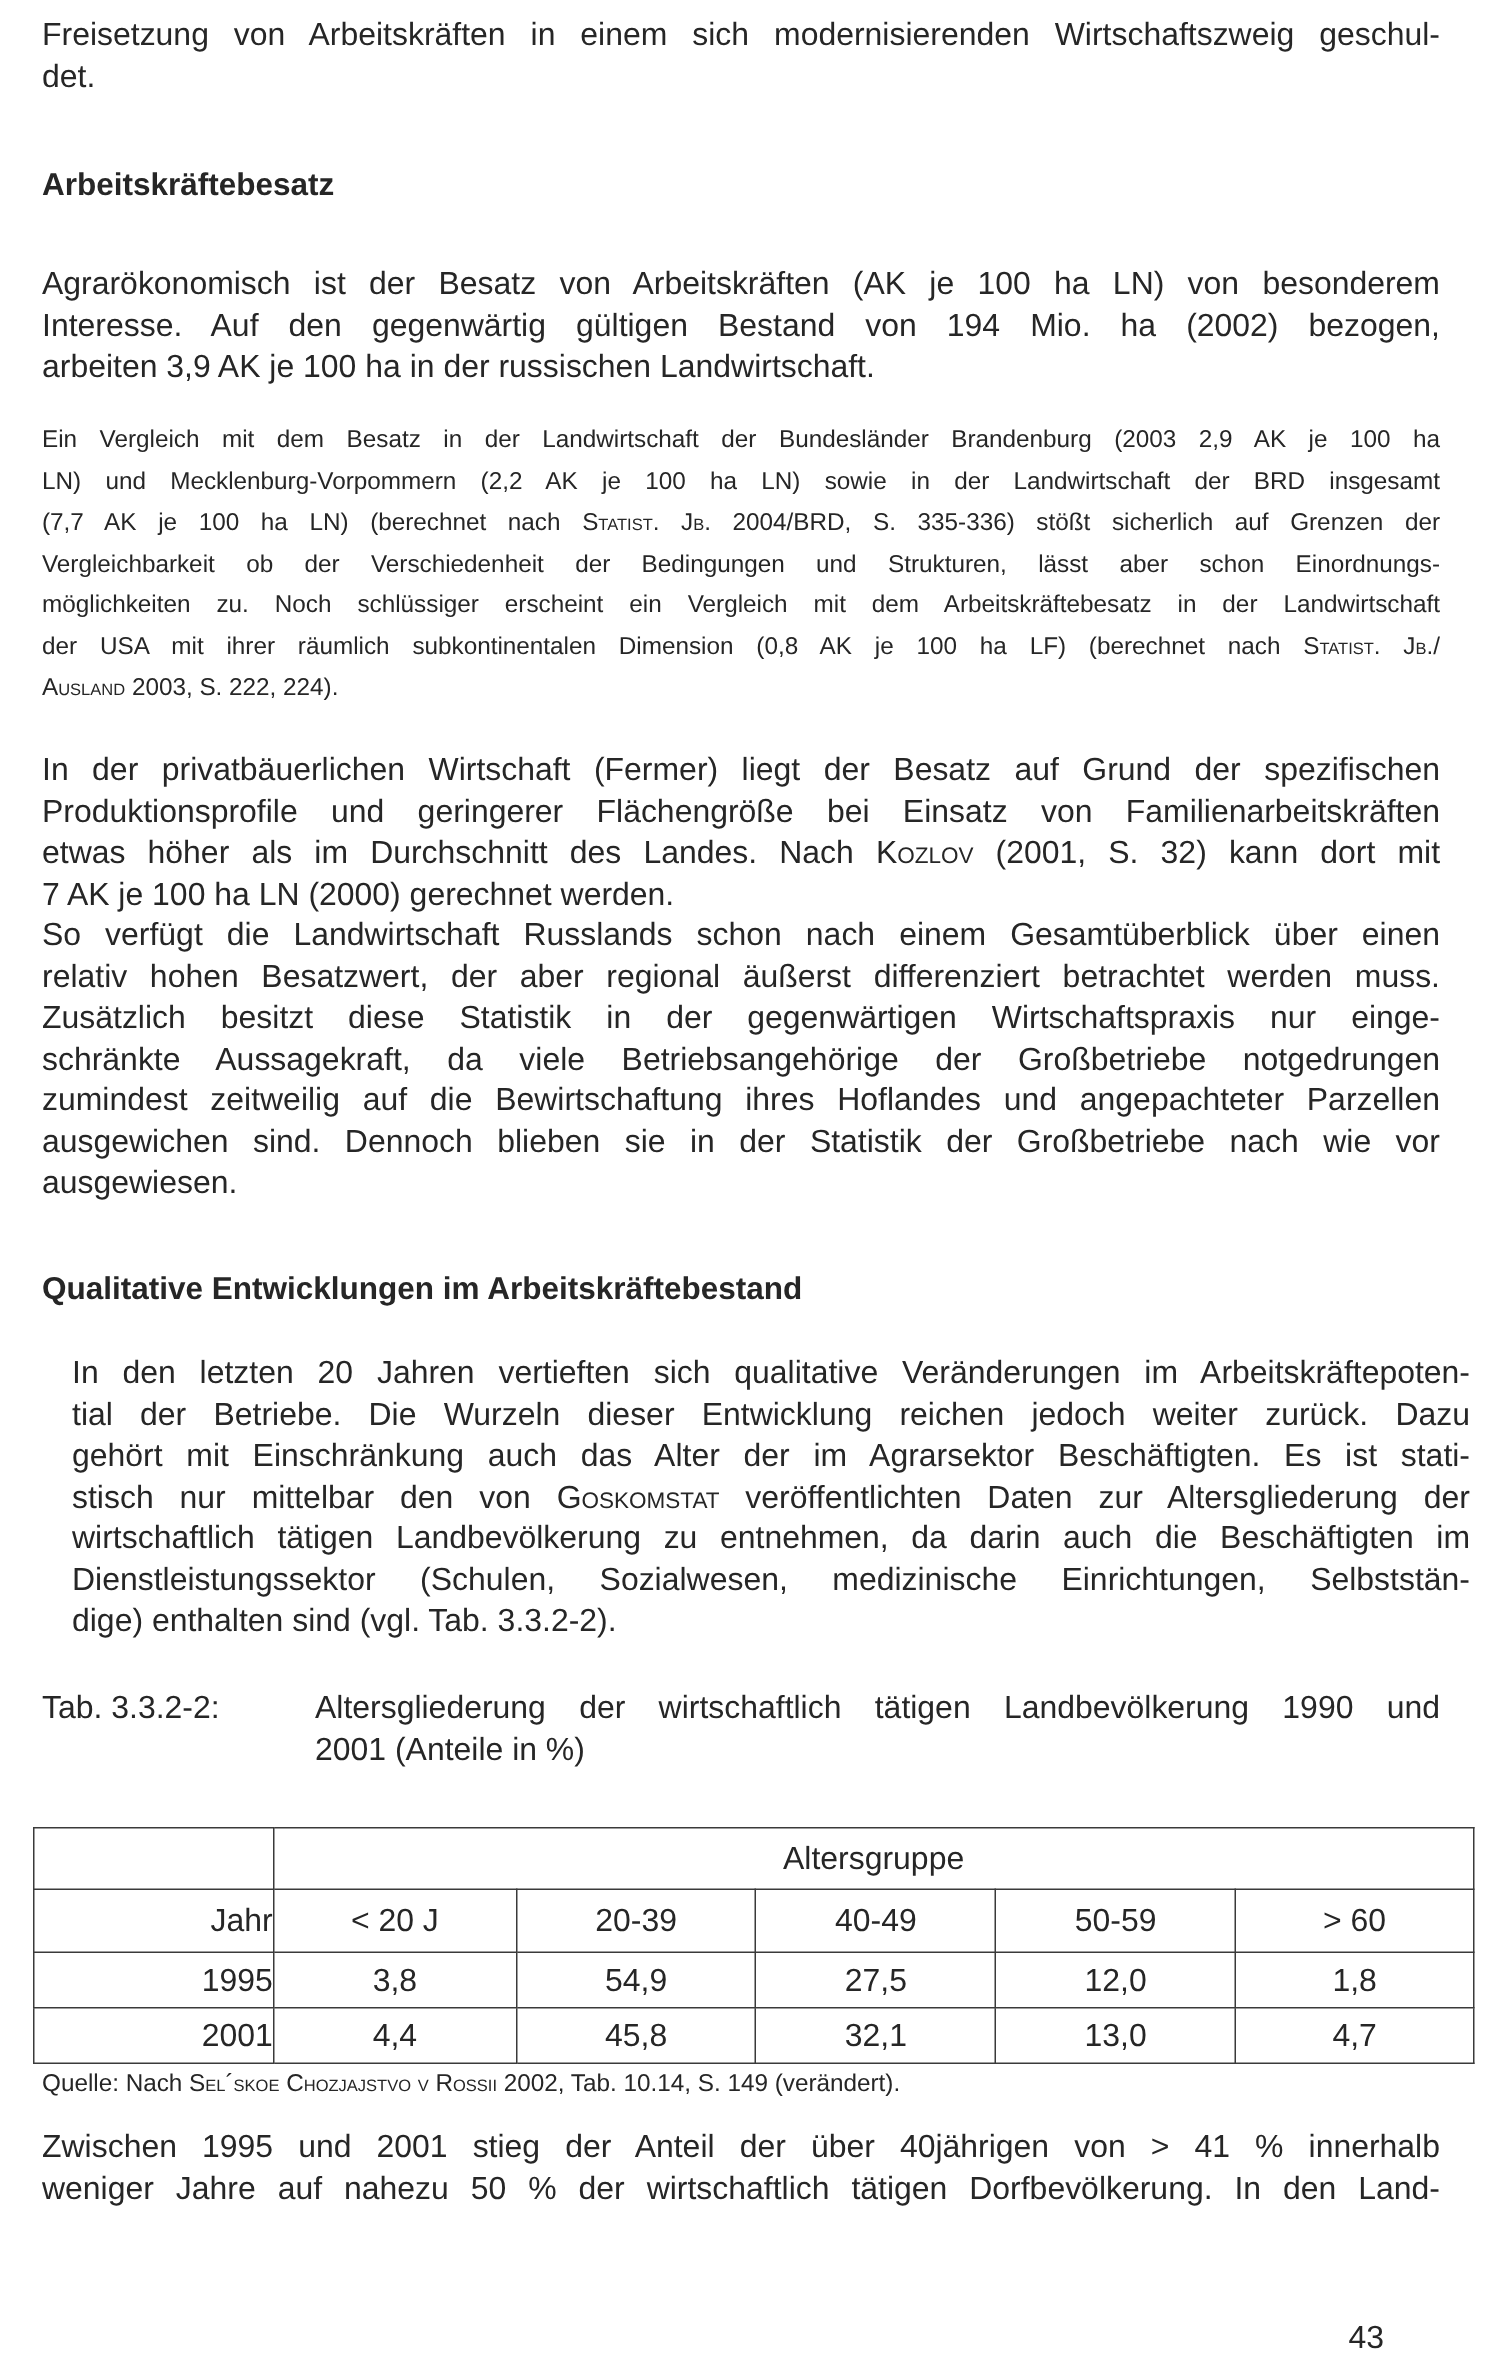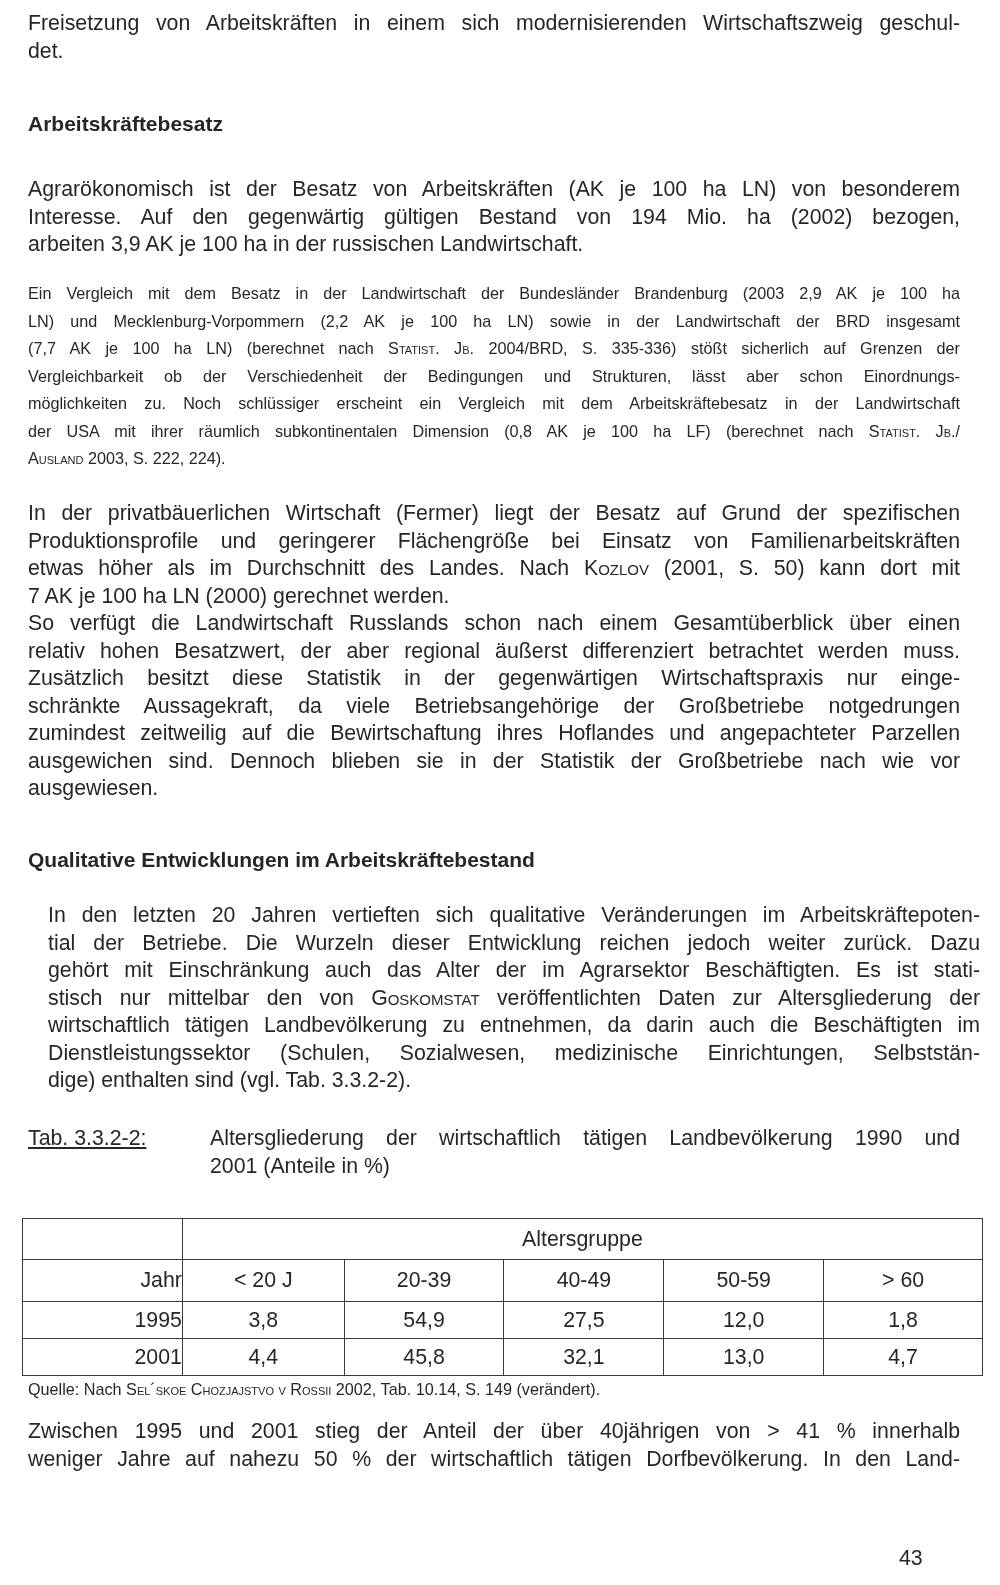--- a/index.html
+++ b/index.html
@@ -63,21 +63,21 @@
   <span class="ln"><span>(7,7 AK je 100 ha LN) (berechnet nach </span><span class="sc">Statist. Jb.</span><span> 2004/BRD, S. 335-336) stößt sicherlich auf Grenzen der</span></span>
   <span class="ln">Vergleichbarkeit ob der Verschiedenheit der Bedingungen und Strukturen, lässt aber schon Einordnungs-</span>
   <span class="ln">möglichkeiten zu. Noch schlüssiger erscheint ein Vergleich mit dem Arbeitskräftebesatz in der Landwirtschaft</span>
   <span class="ln"><span>der USA mit ihrer räumlich subkontinentalen Dimension (0,8 AK je 100 ha LF) (berechnet nach </span><span class="sc">Statist. Jb./</span></span>
   <span class="ln last"><span class="sc">Ausland</span><span> 2003, S. 222, 224).</span></span>
 </div>
 
 <div class="abs body-text" style="top:500px;">
   <span class="ln">In der privatbäuerlichen Wirtschaft (Fermer) liegt der Besatz auf Grund der spezifischen</span>
   <span class="ln">Produktionsprofile und geringerer Flächengröße bei Einsatz von Familienarbeitskräften</span>
-  <span class="ln"><span>etwas höher als im Durchschnitt des Landes. Nach </span><span class="sc">Kozlov</span><span> (2001, S. 50) kann dort mit</span></span>
+  <span class="ln"><span>etwas höher als im Durchschnitt des Landes. Nach </span><span class="sc">Kozlov</span><span> (2001, S. 32) kann dort mit</span></span>
   <span class="ln last">7 AK je 100 ha LN (2000) gerechnet werden.</span>
   <span class="ln">So verfügt die Landwirtschaft Russlands schon nach einem Gesamtüberblick über einen</span>
   <span class="ln">relativ hohen Besatzwert, der aber regional äußerst differenziert betrachtet werden muss.</span>
   <span class="ln">Zusätzlich besitzt diese Statistik in der gegenwärtigen Wirtschaftspraxis nur einge-</span>
   <span class="ln">schränkte Aussagekraft, da viele Betriebsangehörige der Großbetriebe notgedrungen</span>
   <span class="ln">zumindest zeitweilig auf die Bewirtschaftung ihres Hoflandes und angepachteter Parzellen</span>
   <span class="ln">ausgewichen sind. Dennoch blieben sie in der Statistik der Großbetriebe nach wie vor</span>
   <span class="ln last">ausgewiesen.</span>
 </div>
 
@@ -86,21 +86,21 @@
 <div class="abs body-text" style="top:902px;margin-left:20px;">
   <span class="ln">In den letzten 20 Jahren vertieften sich qualitative Veränderungen im Arbeitskräftepoten-</span>
   <span class="ln">tial der Betriebe. Die Wurzeln dieser Entwicklung reichen jedoch weiter zurück. Dazu</span>
   <span class="ln">gehört mit Einschränkung auch das Alter der im Agrarsektor Beschäftigten. Es ist stati-</span>
   <span class="ln"><span>stisch nur mittelbar den von </span><span class="sc">Goskomstat</span><span> veröffentlichten Daten zur Altersgliederung der</span></span>
   <span class="ln">wirtschaftlich tätigen Landbevölkerung zu entnehmen, da darin auch die Beschäftigten im</span>
   <span class="ln">Dienstleistungssektor (Schulen, Sozialwesen, medizinische Einrichtungen, Selbststän-</span>
   <span class="ln last">dige) enthalten sind (vgl. Tab. 3.3.2-2).</span>
 </div>
 
-<div class="abs caption-label" style="top:1126px;text-decoration:underline;">Tab. 3.3.2-2:</div>
+<div class="abs caption-label" style="top:1126px;">Tab. 3.3.2-2:</div>
 <div class="abs caption-text" style="top:1125px;">
   <span class="ln">Altersgliederung der wirtschaftlich tätigen Landbevölkerung 1990 und</span>
   <span class="ln last">2001 (Anteile in %)</span>
 </div>
 
 <table class="data">
   <colgroup>
     <col style="width:160px">
       <col style="width:162px">
       <col style="width:160px">

